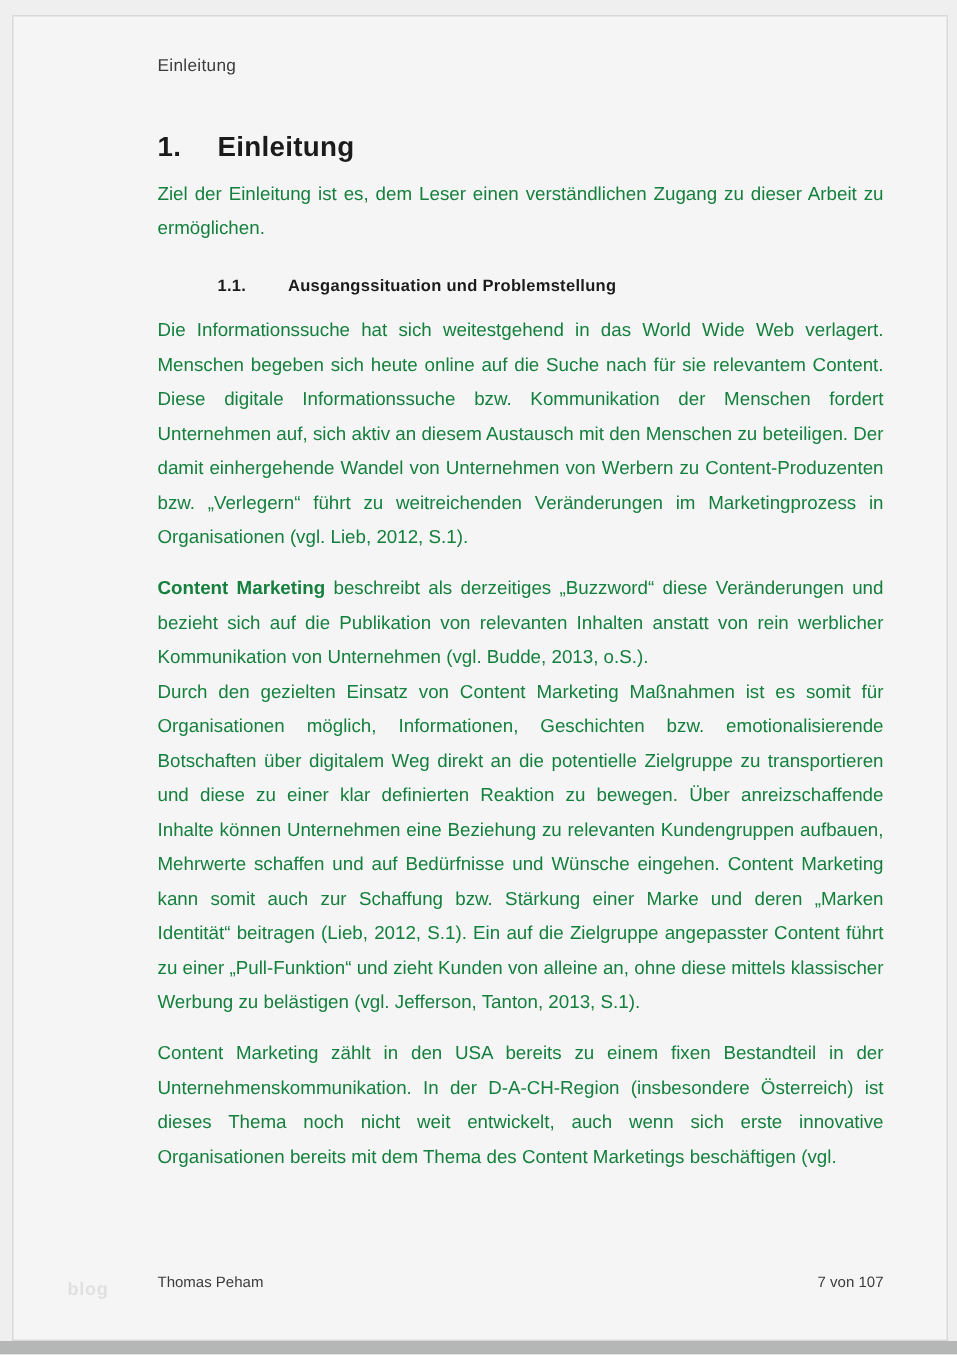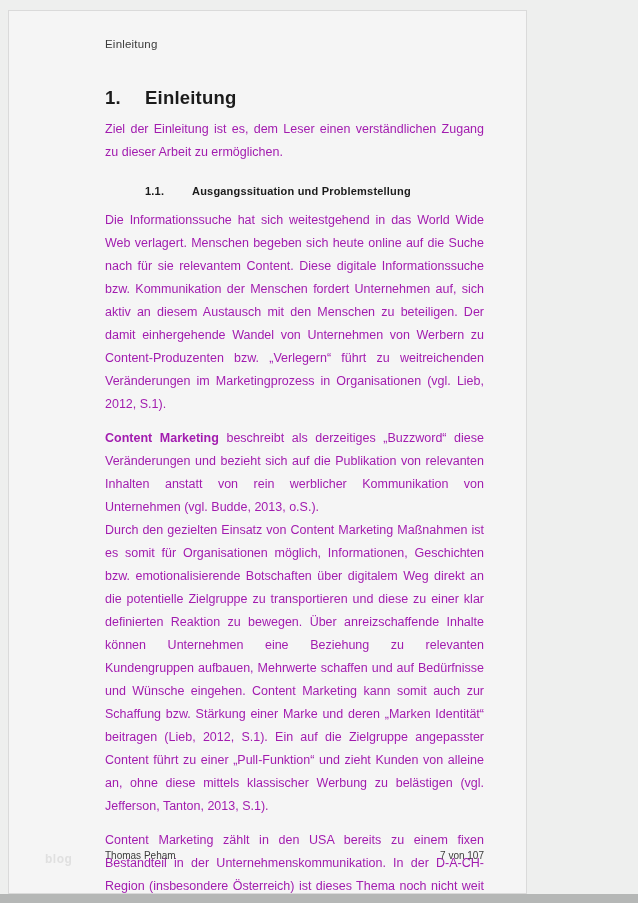--- a/index.html
+++ b/index.html
@@ -6,21 +6,21 @@
   html, body { margin: 0; padding: 0; }
   body {
     width: 638px; height: 903px;
     background: #eeefee;
     font-family: "Liberation Sans", sans-serif;
     overflow: hidden;
   }
   .stage { position: relative; width: 638px; height: 903px; overflow: hidden; }
   .page {
     position: absolute; left: 8px; top: 10px;
-    width: 519px; height: 884px;
+    width: 624px; height: 884px;
     background: #f5f5f5;
     border: 1px solid #dadada;
   }
   .bottom-edge {
     position: absolute; left: 0; bottom: 0;
     width: 638px; height: 9px;
     background: #b5b7b6;
   }
   .content { padding: 27px 42px 0 96px; }
   .running-header {
@@ -33,21 +33,21 @@
   }
   .h1-num { width: 40px; flex: none; }
   h2.section {
     display: flex; margin: 21px 0 0 40px;
     font-size: 11px; font-weight: bold; color: #1b1b1b;
     letter-spacing: 0.2px;
   }
   .h2-num { width: 47px; flex: none; }
   p.bodytext {
     margin: 0;
-    font-size: 12.5px; line-height: 23px; color: #a21caf;
+    font-size: 12.5px; line-height: 23px; color: #15803d;
     text-align: justify;
   }
   p.intro { margin-top: 9px; }
   p.after-h2 { margin-top: 12px; }
   p.para-gap { margin-top: 11px; }
   .footer-row {
     position: absolute; left: 96px; right: 42px; bottom: 32px;
     display: flex; justify-content: space-between;
     font-size: 10px; color: #3b3b3b;
   }

